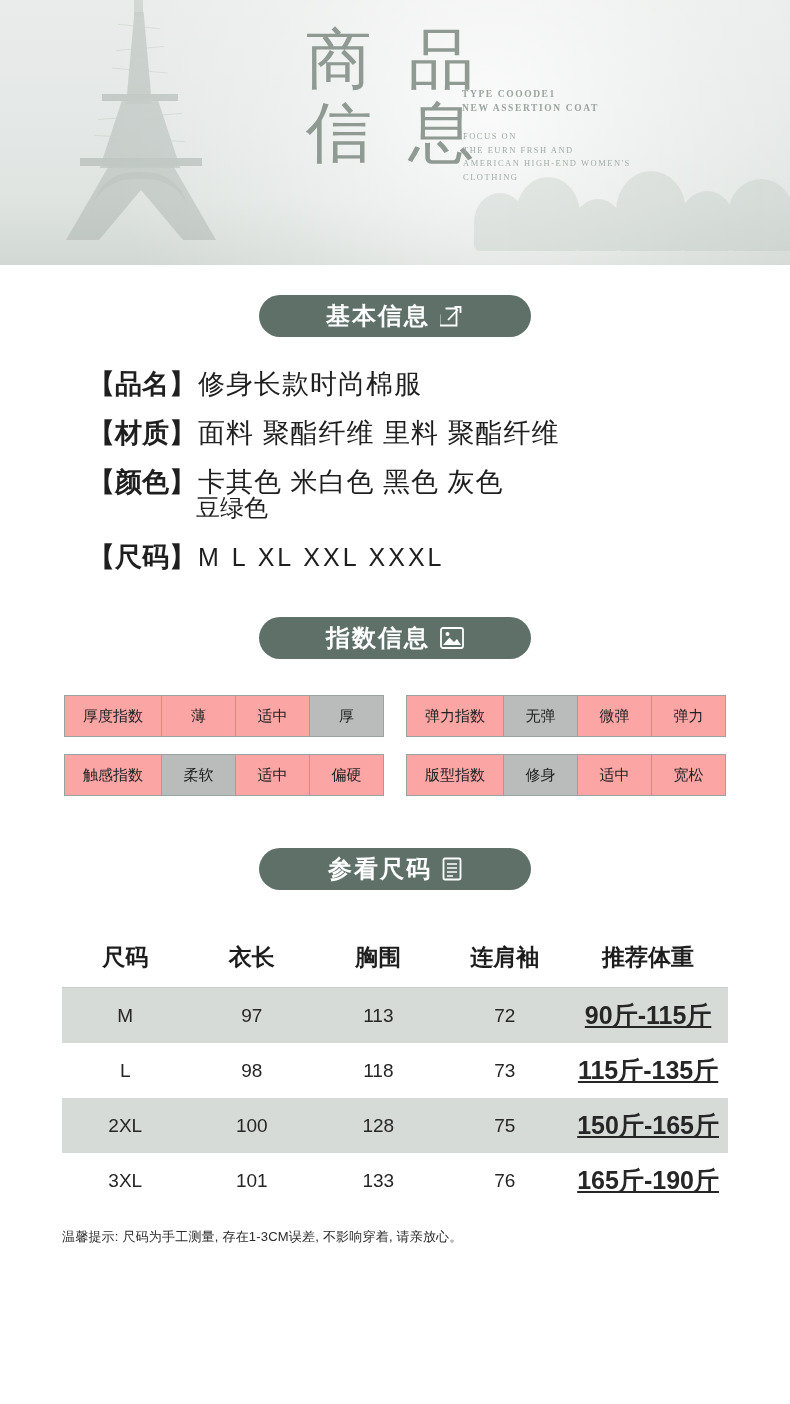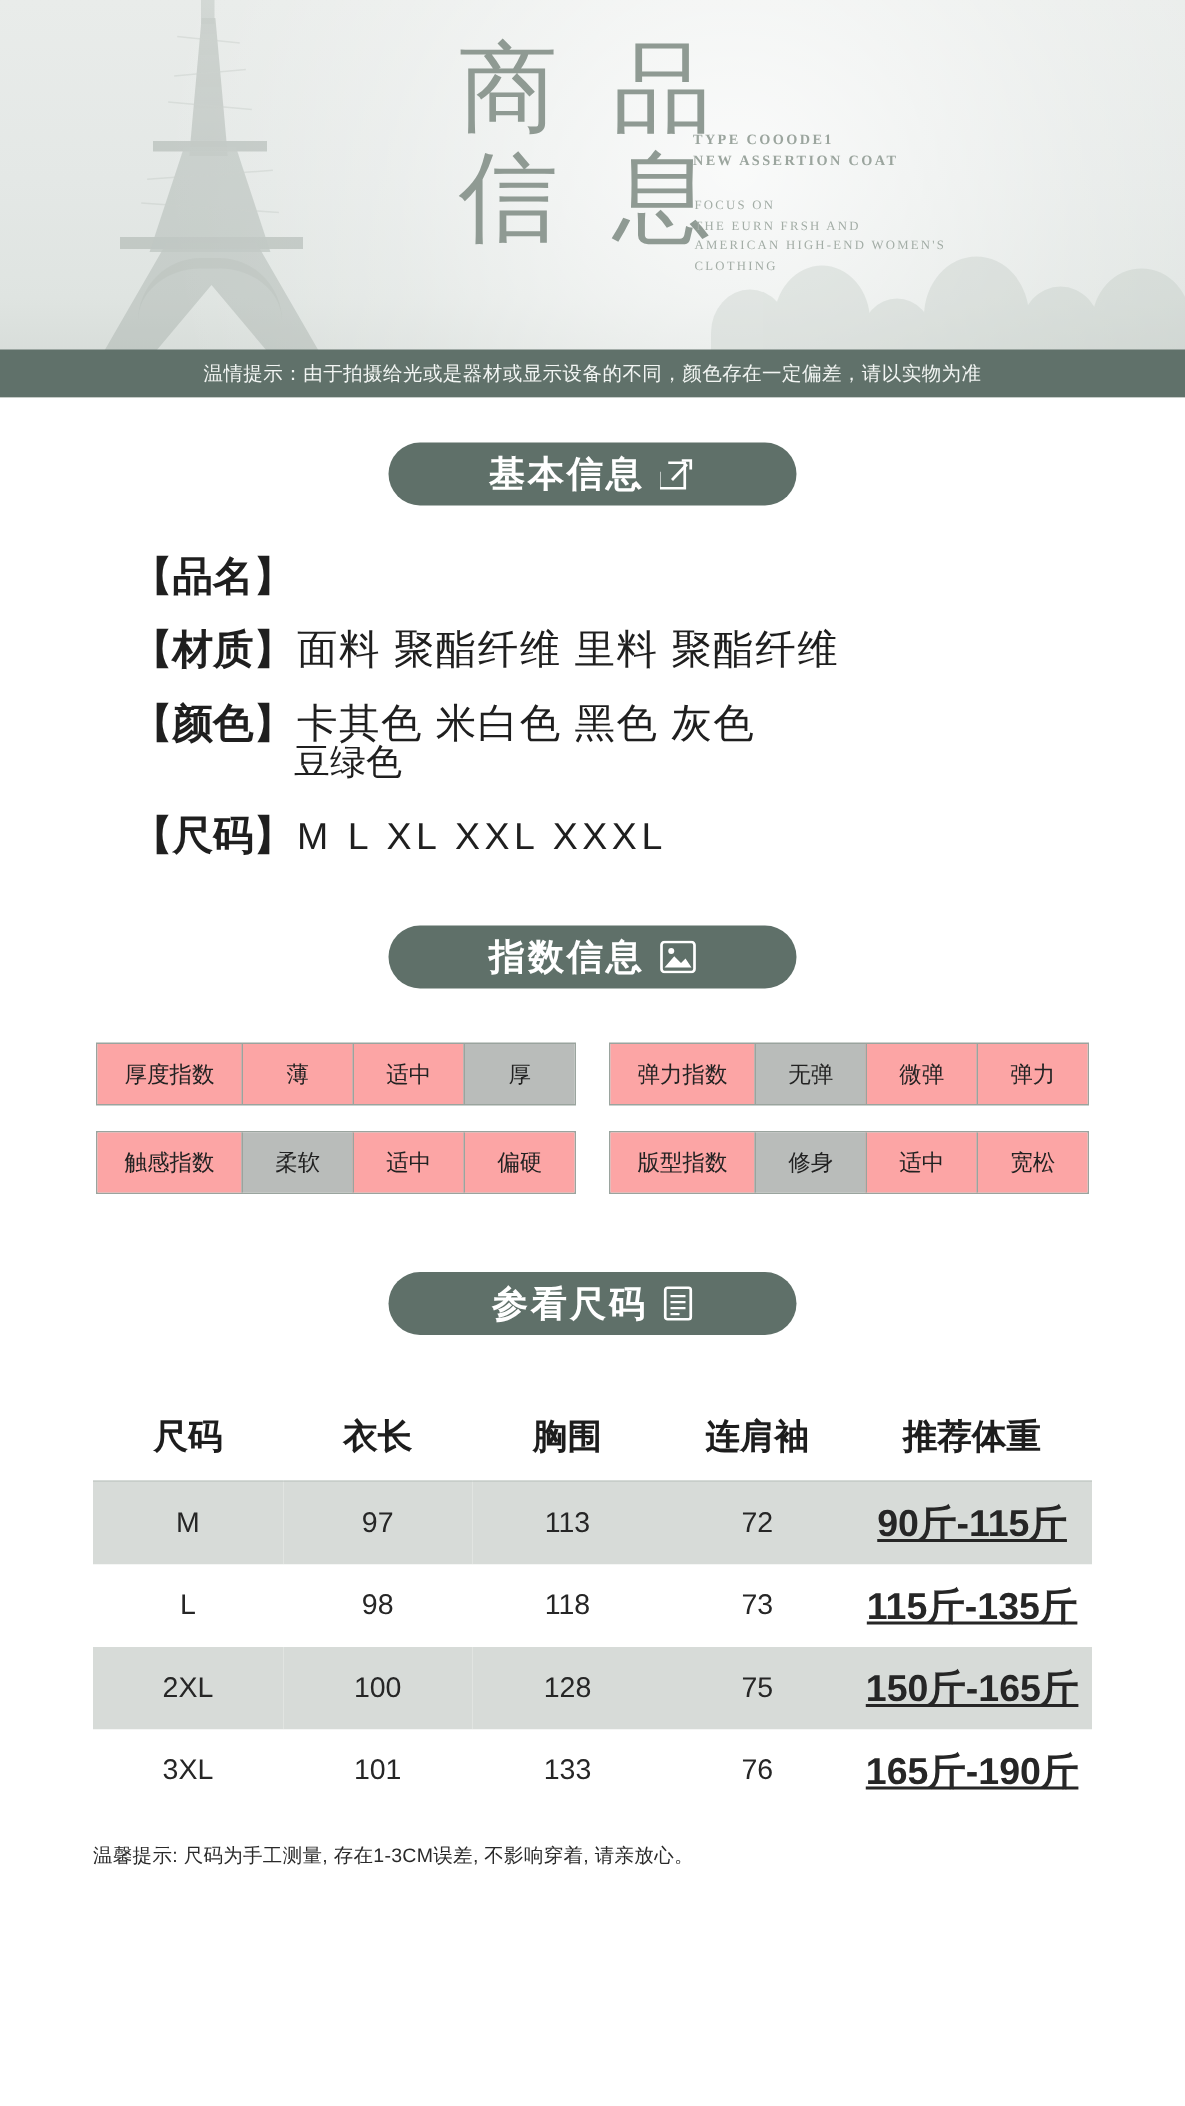--- a/index.html
+++ b/index.html
@@ -204,39 +204,39 @@
     <span class="l2">信 息</span>
   </div>
   <div class="hero-dot"></div>
   <div class="hero-en1" style="white-space:pre-line;">TYPE COOODE1
 NEW ASSERTION COAT</div>
   <div class="hero-en2" style="white-space:pre-line;">FOCUS ON
 THE EURN FRSH AND
 AMERICAN HIGH-END WOMEN'S
 CLOTHING</div>
 
-  <div class="notice-bar">温情提示：由于拍摄给光或是器材或显示设备的不同，颜色存在一定偏差，请以实物为准</div>
 </div>
 
 <div style="margin-top:30px;" class="pill-wrap">
   <div class="pill">
     <span>基本信息</span>
     <span class="ico">
       <svg width="24" height="24" viewBox="0 0 24 24" fill="none" stroke="#ffffff" stroke-width="1.8">
         <path d="M3.5 3.5h11v17h-17v-11" transform="translate(2,1)"></path>
         <path d="M8 16 L18 5.5" stroke-width="1.8"></path>
         <path d="M14.5 3 L20.5 3 L20.5 9" stroke-width="1.8"></path>
       </svg>
     </span>
   </div>
 </div>
 
 <div class="basic">
   <div class="brow">
     <span class="blabel">【品名】</span>
+    <span class="bval">修身长款时尚棉服</span>
   </div>
   <div class="brow">
     <span class="blabel">【材质】</span>
     <span class="bval">面料  聚酯纤维    里料  聚酯纤维</span>
   </div>
   <div class="brow" style="margin-bottom:8px;">
     <span class="blabel">【颜色】</span>
     <span class="bval">卡其色   米白色    黑色     灰色</span>
   </div>
   <div class="bsub">豆绿色</div>

